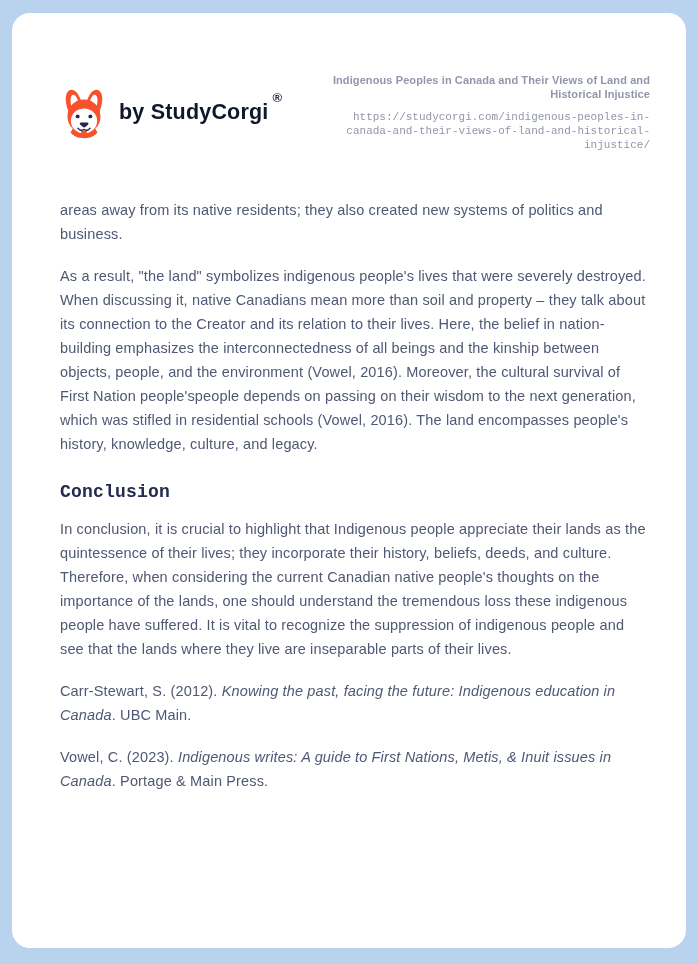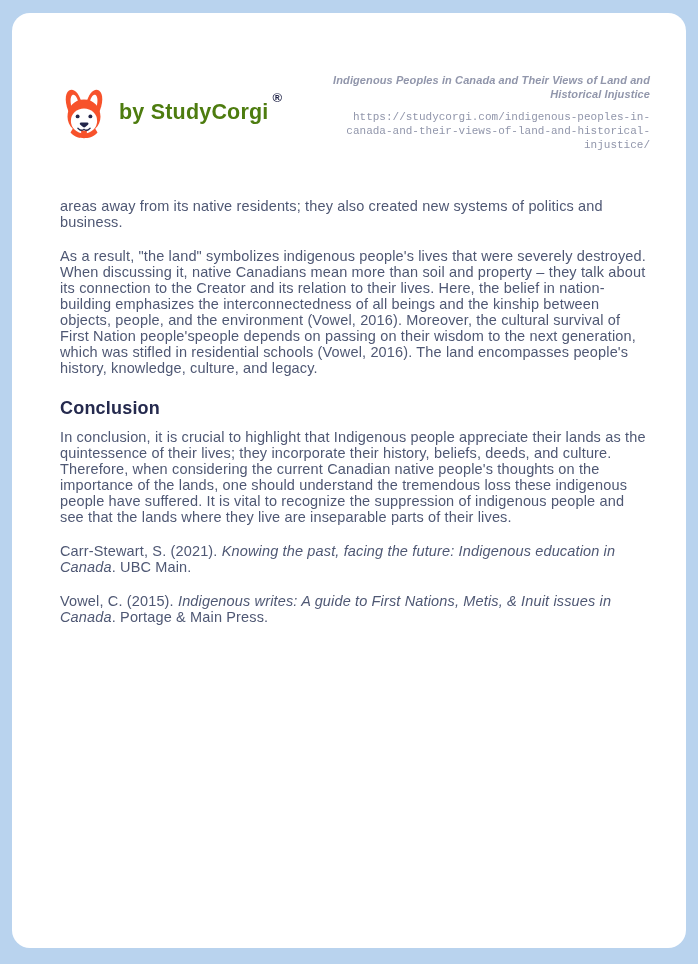--- a/index.html
+++ b/index.html
@@ -21,65 +21,65 @@
     display: flex;
     justify-content: space-between;
     align-items: center;
     margin-bottom: 46px;
   }
   .brand { display: flex; align-items: center; }
   .logo-wrap { width: 48px; height: 54px; display: inline-block; }
   .brand-name {
     font-size: 21.5px;
     font-weight: 700;
-    color: #4d7c0f;
+    color: #0f172a;
     letter-spacing: 0.2px;
     margin-left: 11px;
     white-space: nowrap;
   }
   .reg {
     font-size: 13px;
     font-weight: 700;
     color: #1f2347;
     align-self: flex-start;
     margin: 4px 0 0 4px;
   }
   .doc-meta { width: 332px; text-align: right; }
   .doc-title {
     font-size: 11px;
     font-weight: 700;
     color: #9196ab;
     line-height: 1.28;
     letter-spacing: 0.1px;
     margin-bottom: 9px;
-    font-style: italic;
   }
   .doc-url {
     display: block;
     font-size: 11px;
     color: #9196ab;
     line-height: 1.28;
     text-decoration: none;
     overflow-wrap: anywhere;
     font-family: Liberation Mono, monospace;
   }
   .content {
     font-size: 14.5px;
-    line-height: 16px;
+    line-height: 24px;
     color: #4f5874;
     letter-spacing: 0.15px;
     margin-top: 16px;
   }
   .content p { margin: 0 0 18px; }
   .content h2 {
     font-size: 18px;
     font-weight: 700;
     color: #252a4e;
     letter-spacing: 0.2px;
     margin: 24px 0 13px;
+    font-family: Liberation Mono, monospace;
   }
   .content em { font-style: italic; }
 </style>
 </head>
 <body>
 
 <div class="card">
 
   <div class="header">
     <div class="brand">
@@ -115,17 +115,17 @@
     </div>
   </div>
 
   <div class="content">
     <p>areas away from its native residents; they also created new systems of politics and business.</p>
     <p>As a result, "the land" symbolizes indigenous people's lives that were severely destroyed. When discussing it, native Canadians mean more than soil and property – they talk about its connection to the Creator and its relation to their lives. Here, the belief in nation-building emphasizes the interconnectedness of all beings and the kinship between objects, people, and the environment (Vowel, 2016). Moreover, the cultural survival of First Nation people'speople depends on passing on their wisdom to the next generation, which was stifled in residential schools (Vowel, 2016). The land encompasses people's history, knowledge, culture, and legacy.</p>
 
     <h2>Conclusion</h2>
     <p>In conclusion, it is crucial to highlight that Indigenous people appreciate their lands as the quintessence of their lives; they incorporate their history, beliefs, deeds, and culture. Therefore, when considering the current Canadian native people's thoughts on the importance of the lands, one should understand the tremendous loss these indigenous people have suffered. It is vital to recognize the suppression of indigenous people and see that the lands where they live are inseparable parts of their lives.</p>
 
-    <p class="ref"><span>Carr-Stewart, S. (2021). </span><em>Knowing the past, facing the future: Indigenous education in Canada</em><span>. UBC Main.</span></p>
-    <p class="ref"><span>Vowel, C. (2015). </span><em>Indigenous writes: A guide to First Nations, Metis, &amp; Inuit issues in Canada</em><span>. Portage &amp; Main Press.</span></p>
+    <p class="ref"><span>Carr-Stewart, S. (2012). </span><em>Knowing the past, facing the future: Indigenous education in Canada</em><span>. UBC Main.</span></p>
+    <p class="ref"><span>Vowel, C. (2023). </span><em>Indigenous writes: A guide to First Nations, Metis, &amp; Inuit issues in Canada</em><span>. Portage &amp; Main Press.</span></p>
   </div>
 
 </div>
 
 </body></html>

